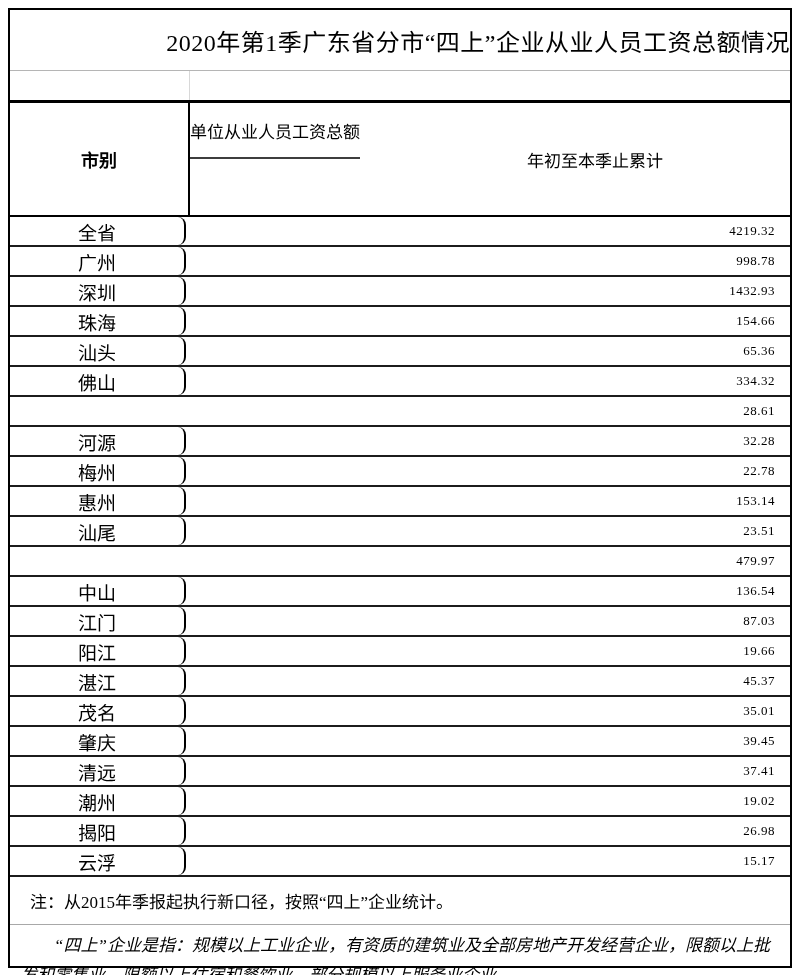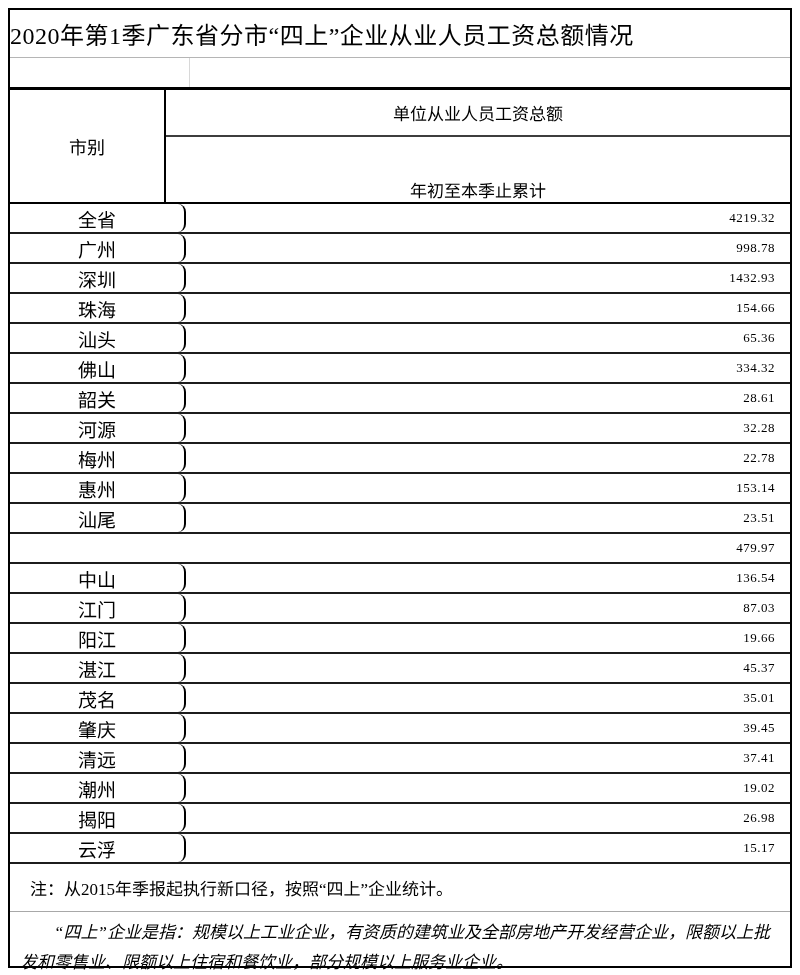--- a/index.html
+++ b/index.html
@@ -16,23 +16,23 @@
   }
   .table-box {
     position: absolute;
     left: 8px; top: 8px;
     width: 784px; height: 960px;
     border: 2px solid #000000;
     background: #ffffff;
   }
   
   .title-row {
-    height: 48px;
+    height: 61px;
     border-bottom: 1px solid #b5b5b5;
-    display: flex; align-items: center; justify-content: flex-start;
+    display: flex; align-items: center; justify-content: flex-end;
   }
   .title-row .title-text {
     font-size: 24px;
     letter-spacing: 0.5px;
     white-space: nowrap;
   }
   
   .unit-row {
     height: 32px;
     border-bottom: 3px solid #000000;
@@ -48,28 +48,29 @@
     padding-right: 8px;
     font-size: 17px;
   }
   
   .header-row {
     height: 114px;
     display: flex;
     border-bottom: 2px solid #000000;
   }
   .header-col1 {
-    width: 156px;
+    width: 180px;
     border-right: 2px solid #000000;
     display: flex; align-items: center; justify-content: center;
     font-size: 18px;
+    font-weight: bold;
   }
   .header-col2 {
     flex: 1;
-    display: flex; flex-direction: column; gap: 40px;
+    display: flex; flex-direction: row; gap: 40px;
   }
   .header-col2 .h-top {
     height: 56px;
     border-bottom: 2px solid #3d3d3d;
     display: flex; align-items: center; justify-content: center;
     font-size: 17px;
   }
   .header-col2 .h-bottom {
     flex: 1;
     display: flex; align-items: center; justify-content: center;
@@ -155,21 +156,20 @@
         </div>
         <div class="row">
           <div class="cell-region">汕头</div>
           <div class="cell-value">65.36</div>
         </div>
         <div class="row">
           <div class="cell-region">佛山</div>
           <div class="cell-value">334.32</div>
         </div>
         <div class="row">
-          <div class="cell-region">韶关</div>
           <div class="cell-value">28.61</div>
         </div>
         <div class="row">
           <div class="cell-region">河源</div>
           <div class="cell-value">32.28</div>
         </div>
         <div class="row">
           <div class="cell-region">梅州</div>
           <div class="cell-value">22.78</div>
         </div>

